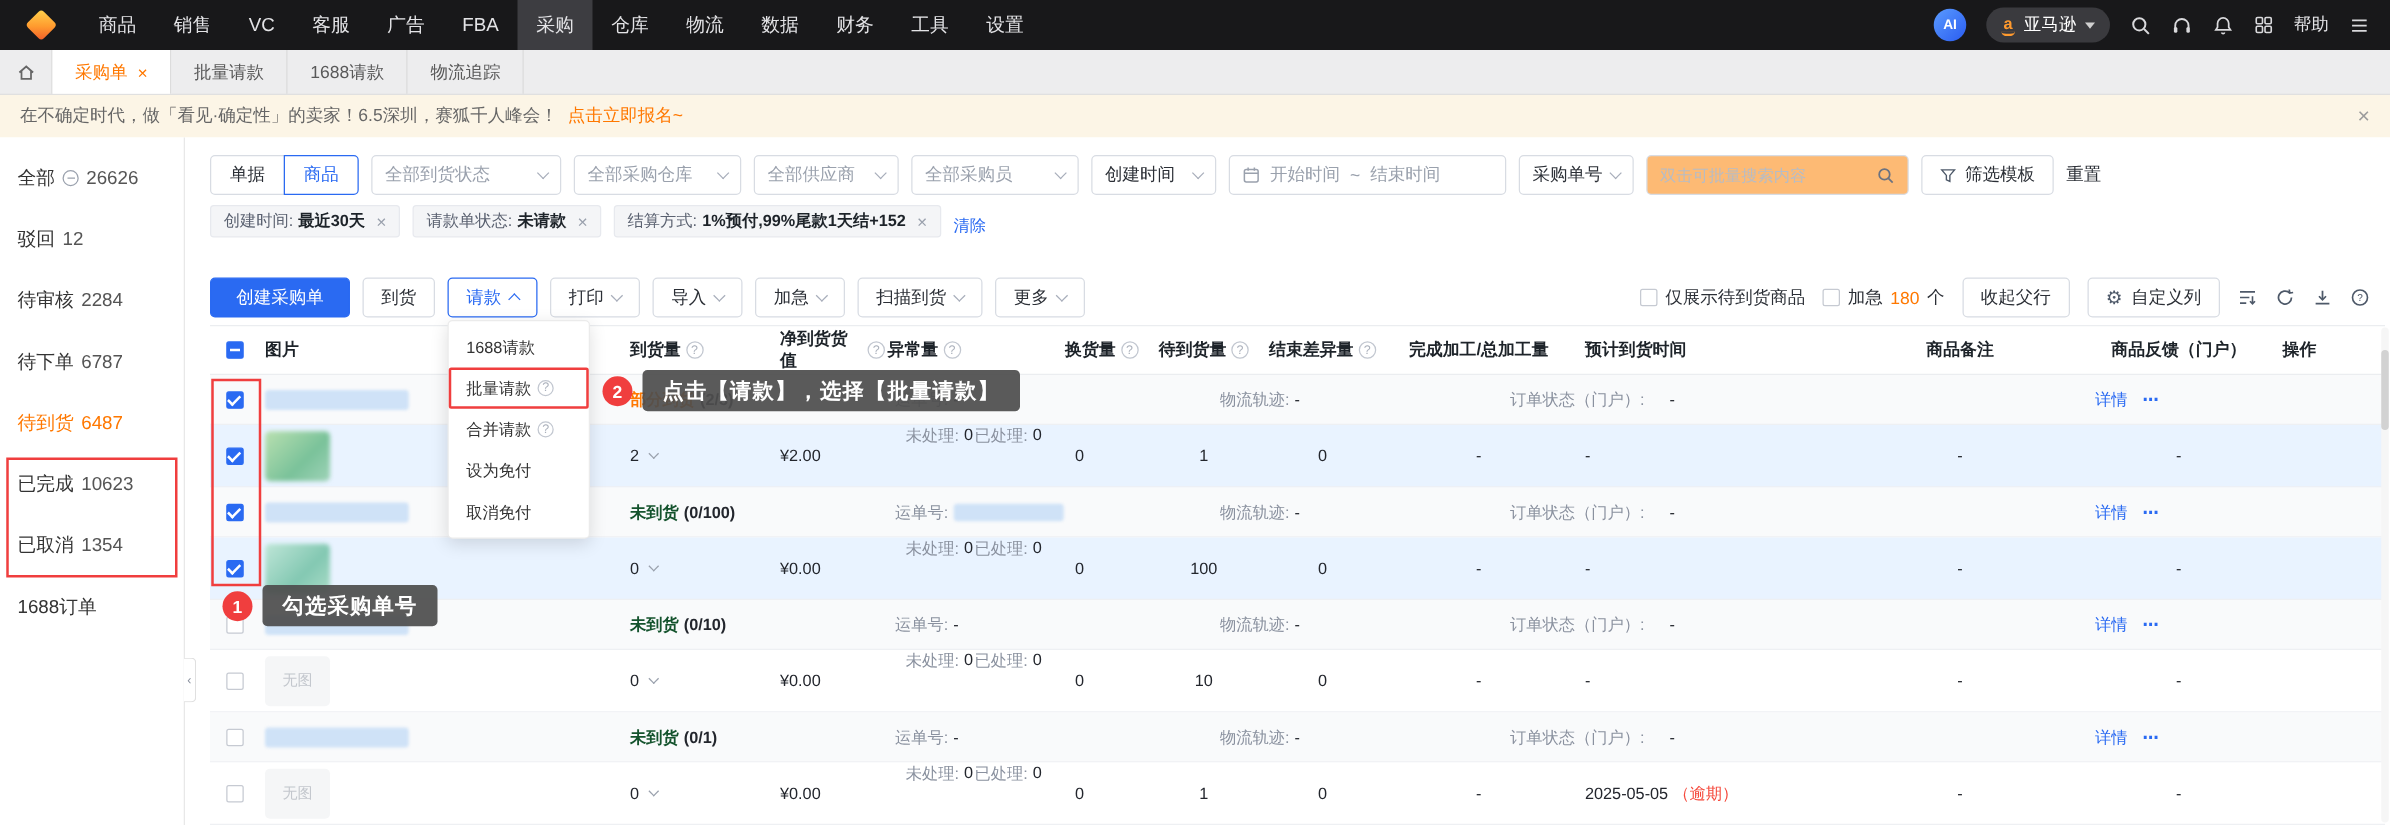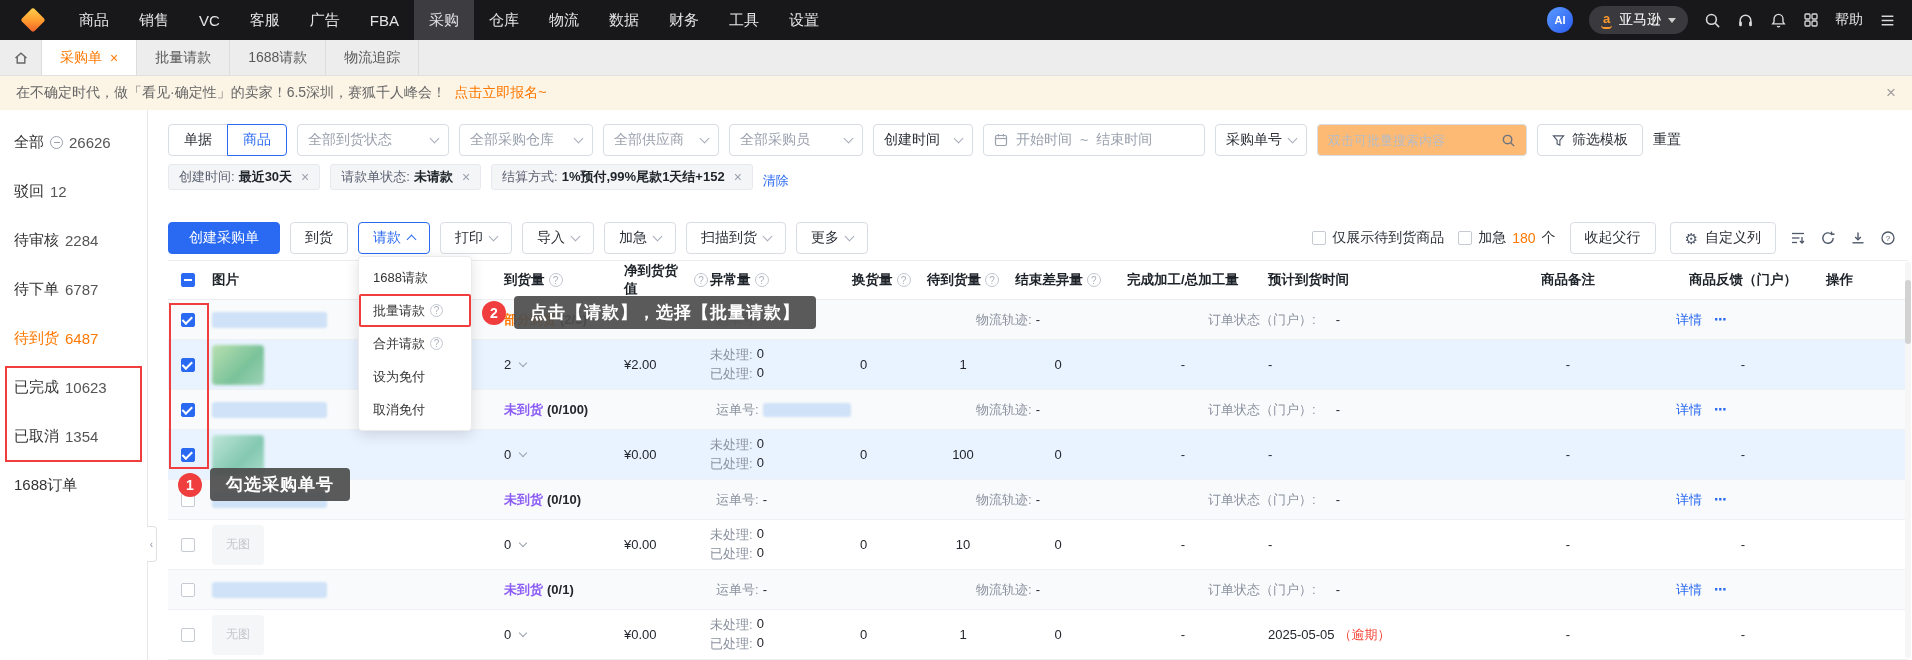--- a/index.html
+++ b/index.html
@@ -103,29 +103,29 @@
 .th{gap:0}
 .qmark{width:14px;height:14px;border:1px solid #c2c7d0;border-radius:50%;color:#aab0bb;font-size:10px;font-weight:normal;display:inline-flex;align-items:center;justify-content:center;margin-left:4px;flex-shrink:0}
 .row-parent{height:40px;background:#f9fafb;border-bottom:1px solid #eef0f3;font-size:13px}
 .row-child{height:50px;border-bottom:1px solid #eef0f3;font-size:13px;background:#fff}
 .row-child.selected{background:#e9f3ff}
 .c-check{justify-content:center}
 .c-img{padding-left:4px}
 .c-arr{padding-left:16px}
 .c-val{padding-left:6px}
 .c-abn{padding-left:2px}
-.row-child .c-abn{flex-direction:column;align-items:flex-start;justify-content:center;gap:1px}
+.row-child .c-abn{flex-direction:row;align-items:flex-start;justify-content:center;gap:1px}
 .abn-line{display:flex;gap:4px}
 .c-exc{padding-left:12px}
 .c-pen,.c-dif,.c-pro,.c-rem,.c-fee{justify-content:center}
 .c-eta{padding-left:10px;gap:4px}
 .c-action{padding-left:8px;gap:12px}
 .lbl{color:#8a919f}
 .val{color:#23262d}
-.status{font-weight:700;color:#8b5cf6}
+.status{font-weight:700;color:#14532d}
 .status.partial{color:#ff7800}
 .ratio{font-weight:700;color:#23262d;margin-left:4px}
 .span-strip{grid-column:2/4;padding-left:4px}
 .span-status{grid-column:4/6;padding-left:16px}
 .span-waybill{grid-column:6/8;padding-left:8px;gap:4px}
 .span-logistics{grid-column:8/10;padding-left:58px;gap:4px}
 .span-order{grid-column:10/13;padding-left:100px;gap:20px}
 .detail-link{color:#2a6af2;cursor:pointer;text-decoration:none}
 .more-dots{color:#2a6af2;font-weight:bold;cursor:pointer;letter-spacing:1px}
 .prod-img{width:52px;height:40px;border-radius:4px;display:flex;align-items:center;justify-content:center}

